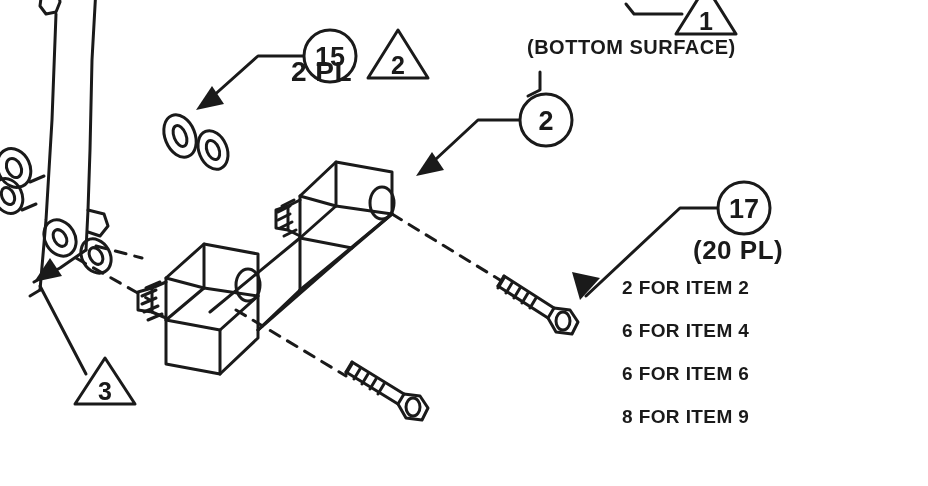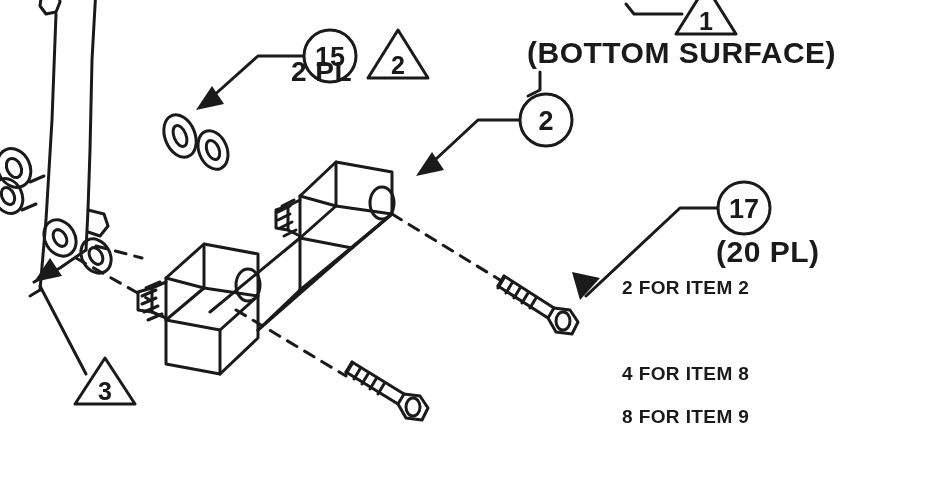--- a/index.html
+++ b/index.html
@@ -26,31 +26,31 @@
     position: absolute;
     font-family: "Liberation Sans", sans-serif;
     font-weight: bold;
     color: #1a1a1a;
     white-space: nowrap;
     letter-spacing: 0.5px;
   }
   #txt-bottom-surface {
     left: 527px;
     top: 36px;
-    font-size: 30px;
+    font-size: 20px;
   }
   #txt-4pl {
     left: 291px;
     top: 56px;
     font-size: 28px;
   }
   #txt-20pl {
-    left: 716px;
+    left: 693px;
     top: 235px;
-    font-size: 30px;
+    font-size: 26px;
   }
   .qty-line {
     position: absolute;
     left: 622px;
     font-size: 19px;
     font-family: "Liberation Sans", sans-serif;
     font-weight: bold;
     color: #1a1a1a;
     white-space: nowrap;
     letter-spacing: 0.4px;
@@ -211,16 +211,17 @@
     </g>
   </svg>
 
   <div class="note-text" id="txt-bottom-surface">(BOTTOM SURFACE)</div>
 
   <div class="note-text" id="txt-4pl">2 PL</div>
 
   <div class="note-text" id="txt-20pl">(20 PL)</div>
 
   <div class="qty-line" style="top:277px">2 FOR ITEM 2</div>
-  <div class="qty-line" style="top:363px">4 FOR ITEM 8</div>
+  <div class="qty-line" style="top:320px">6 FOR ITEM 4</div>
+  <div class="qty-line" style="top:363px">6 FOR ITEM 6</div>
   <div class="qty-line" style="top:406px">8 FOR ITEM 9</div>
 
 </div>
 
 </body></html>

